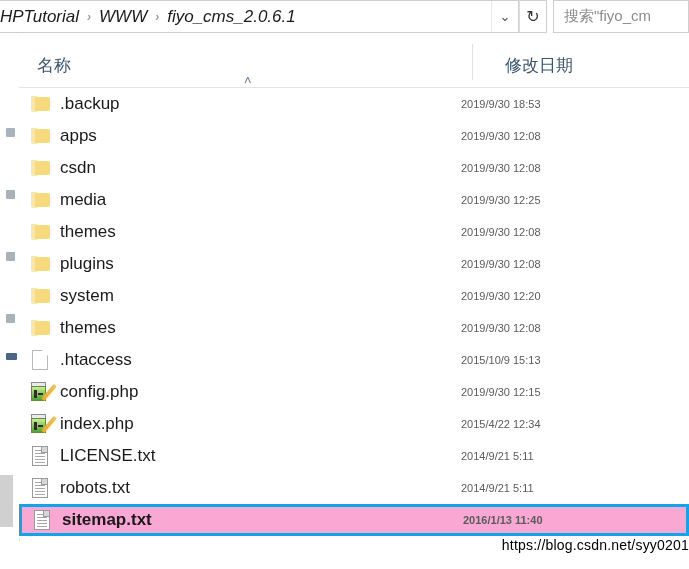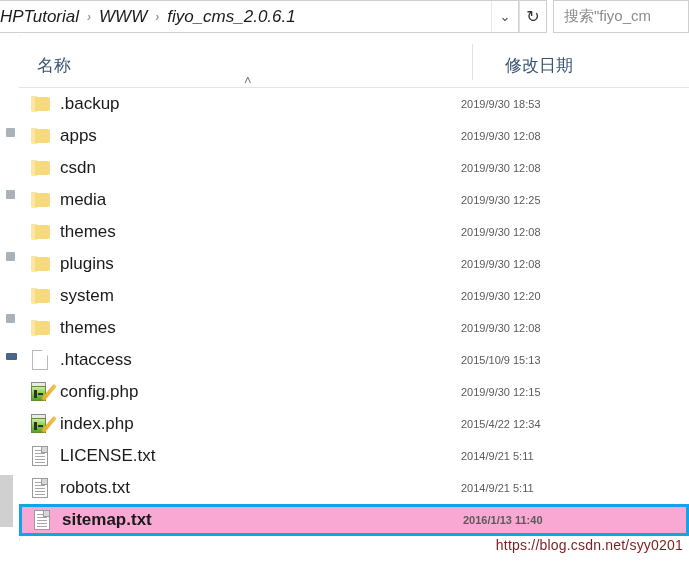--- a/index.html
+++ b/index.html
@@ -305,23 +305,23 @@
     width: 4px; height: 19px;
     background: linear-gradient(180deg, #f2c14b 0%, #f0a72f 100%);
     transform: rotate(40deg);
     transform-origin: 50% 50%;
     border-radius: 1px;
   }
 
   
   #watermark {
     position: absolute;
-    right: 6px; bottom: 16px;
+    right: 0; bottom: 16px;
     font-size: 14px;
-    color: #7f1d1d;
+    color: #000000;
     white-space: nowrap;
     letter-spacing: .2px;
   }
 
   
   #bottom-strip {
     position: absolute;
     left: 19px; bottom: 0;
     width: 670px; height: 28px;
     background: #ffffff;

